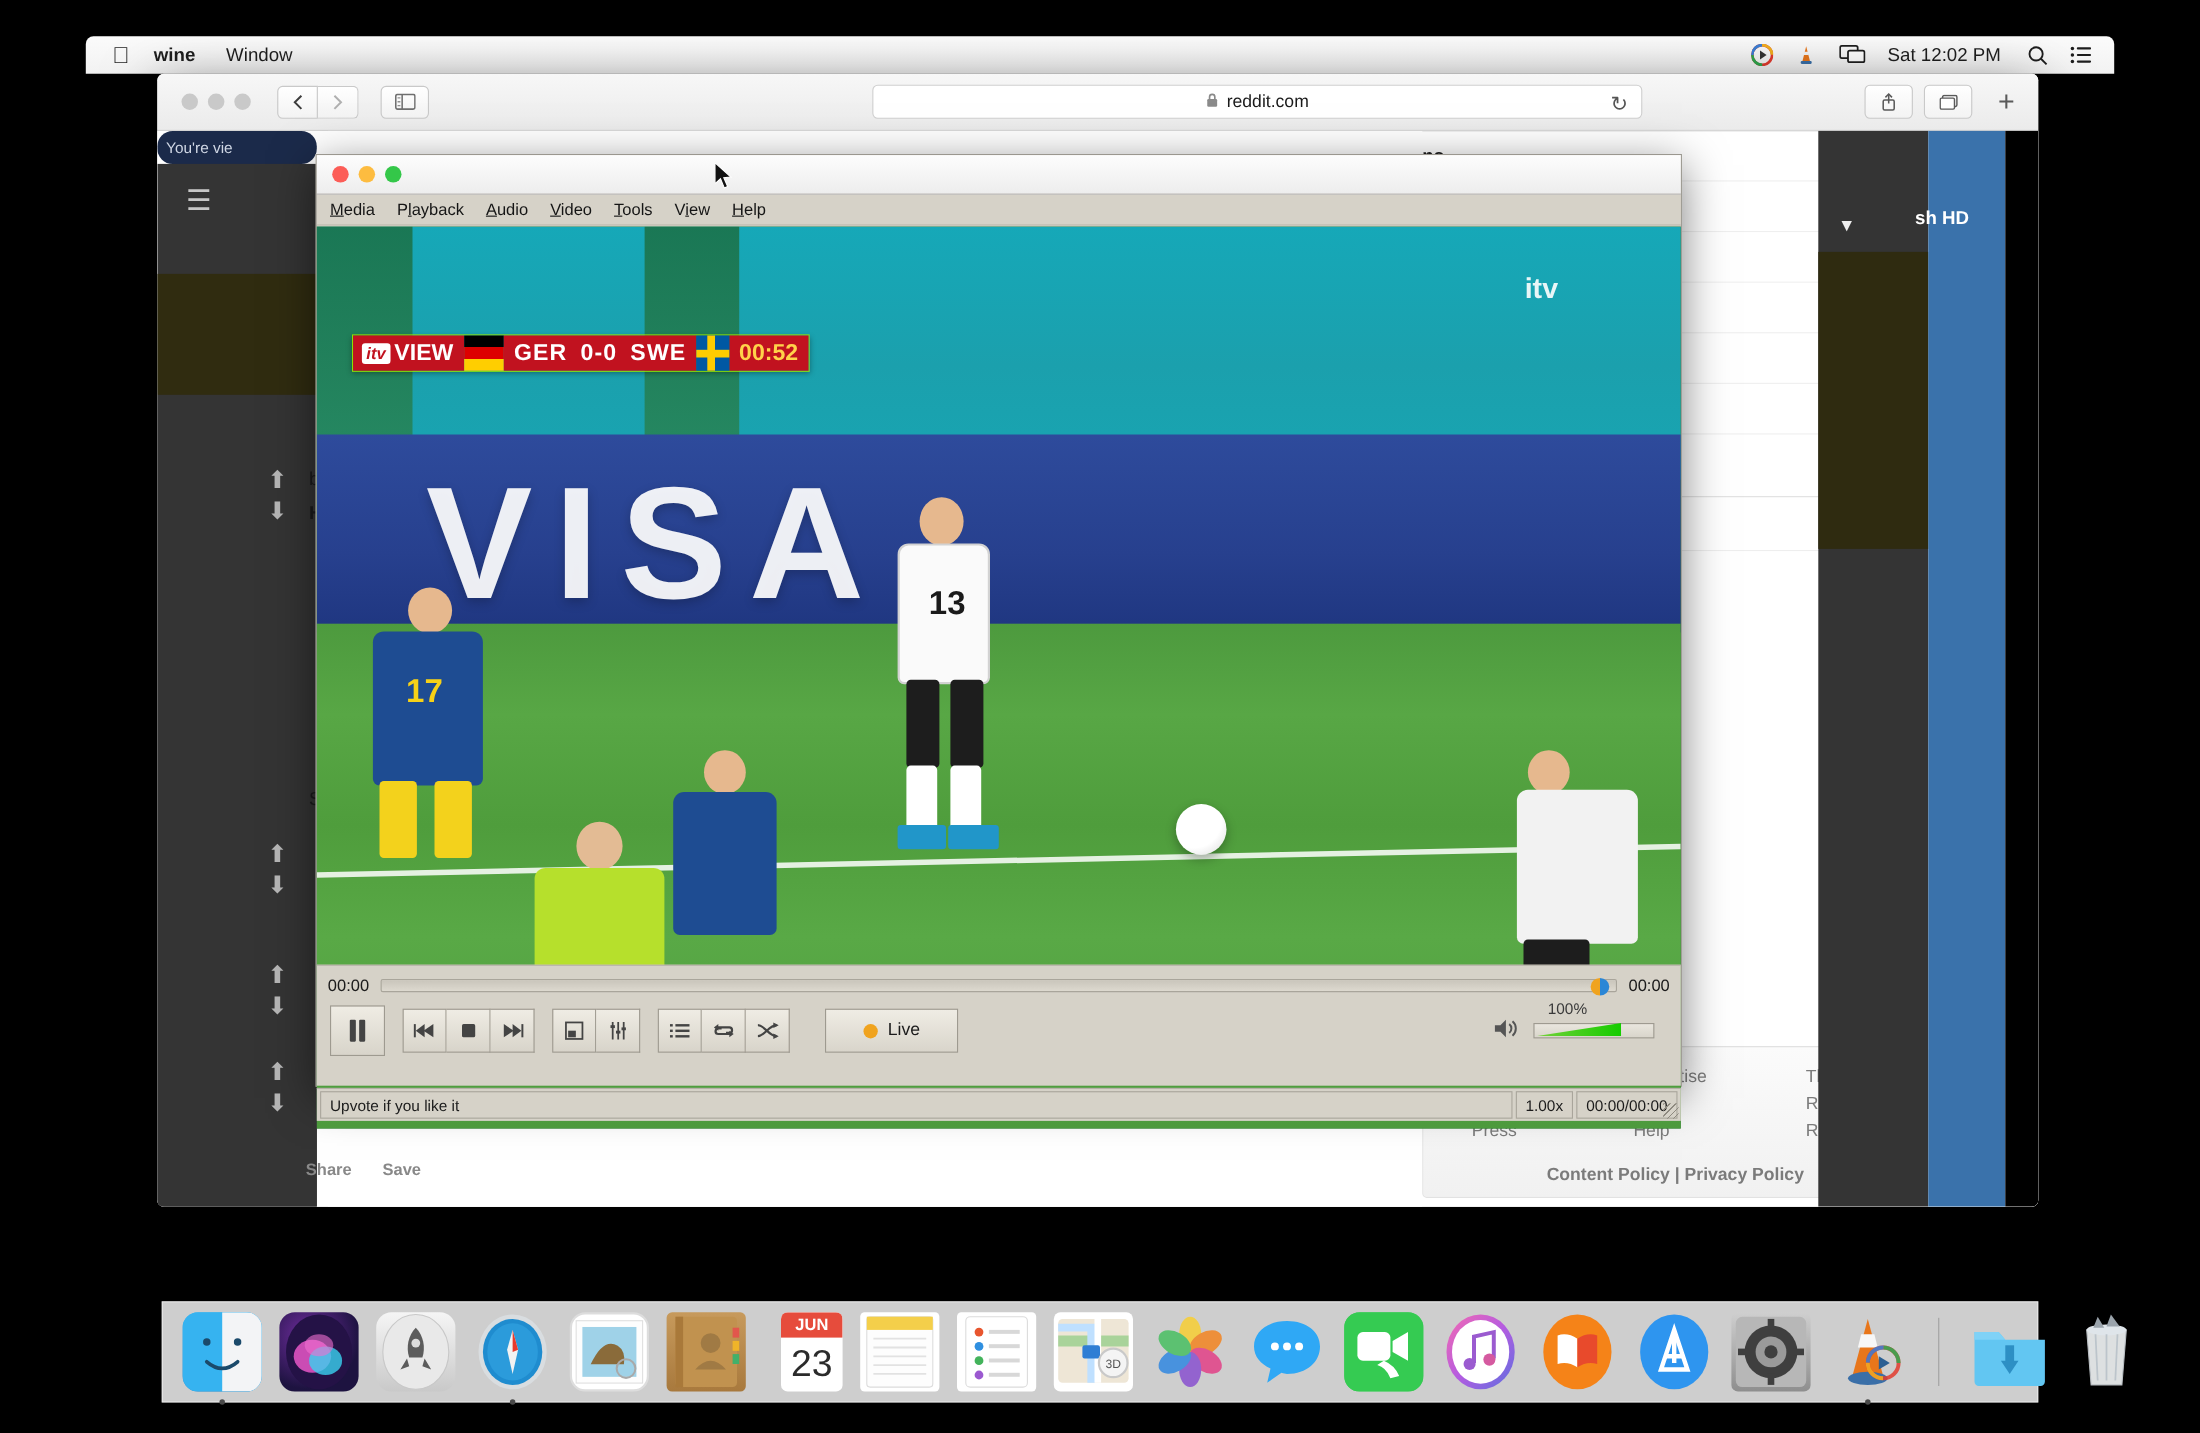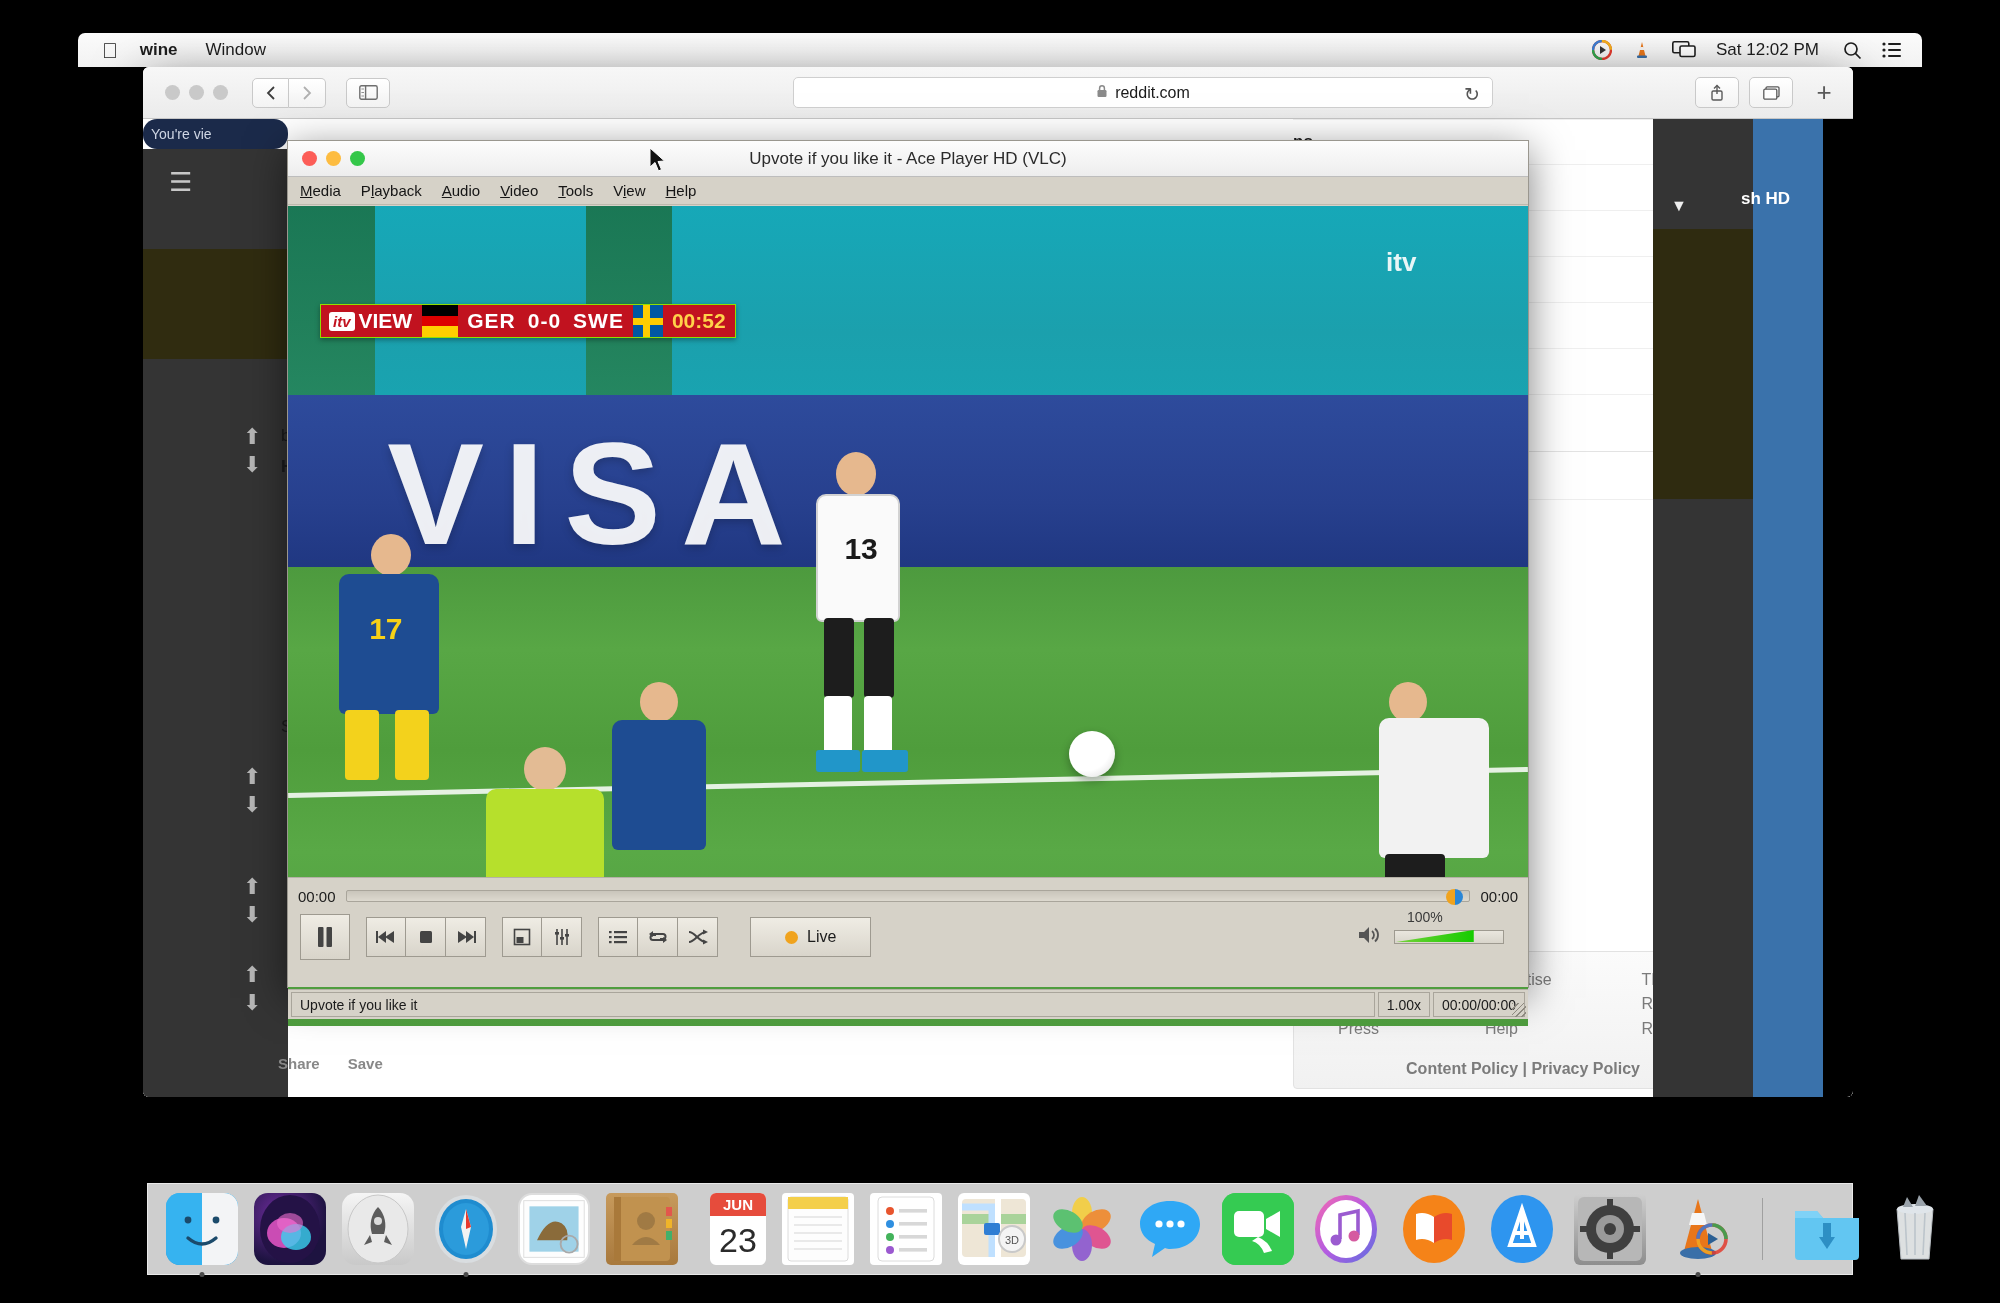--- a/index.html
+++ b/index.html
@@ -561,21 +561,20 @@
   </div>
 
   <div id="vlc">
 
     <div id="vlc-title">
       <div class="lights">
         <span style="background:#fc5d57"></span>
         <span style="background:#fdbc40"></span>
         <span style="background:#34c749"></span>
       </div>
-      <div class="t">Upvote if you like it - Ace Player HD (VLC)</div>
     </div>
 
     <div id="vlc-menu">
       <span class="m"><u>M</u>edia</span>
       <span class="m">P<u>l</u>ayback</span>
       <span class="m"><u>A</u>udio</span>
       <span class="m"><u>V</u>ideo</span>
       <span class="m"><u>T</u>ools</span>
       <span class="m">V<u>i</u>ew</span>
       <span class="m"><u>H</u>elp</span>

